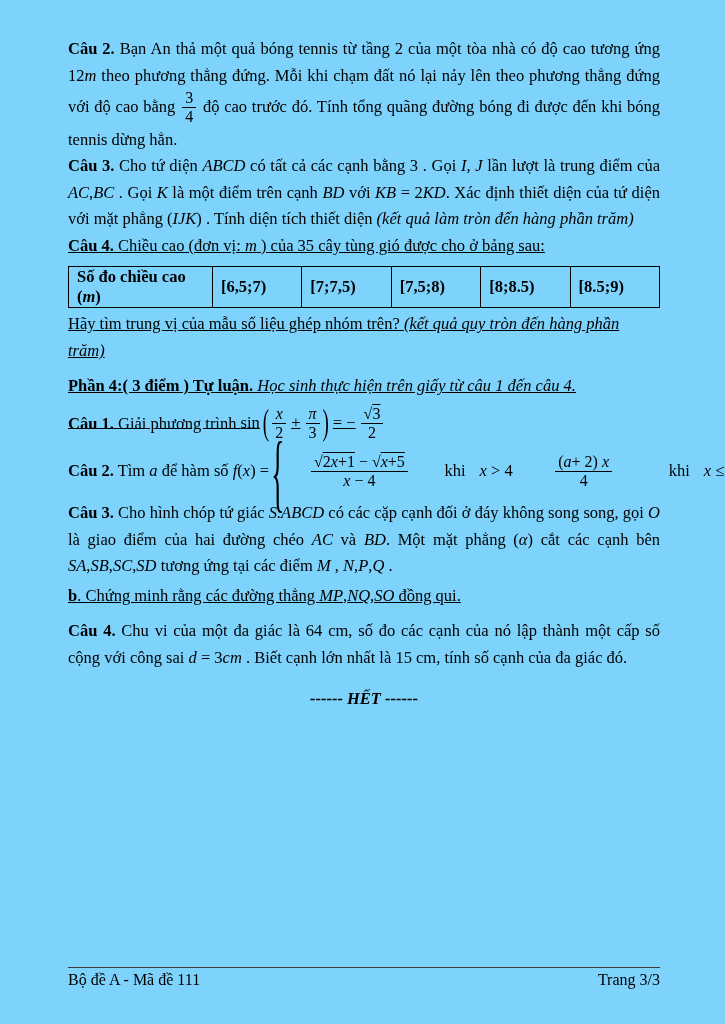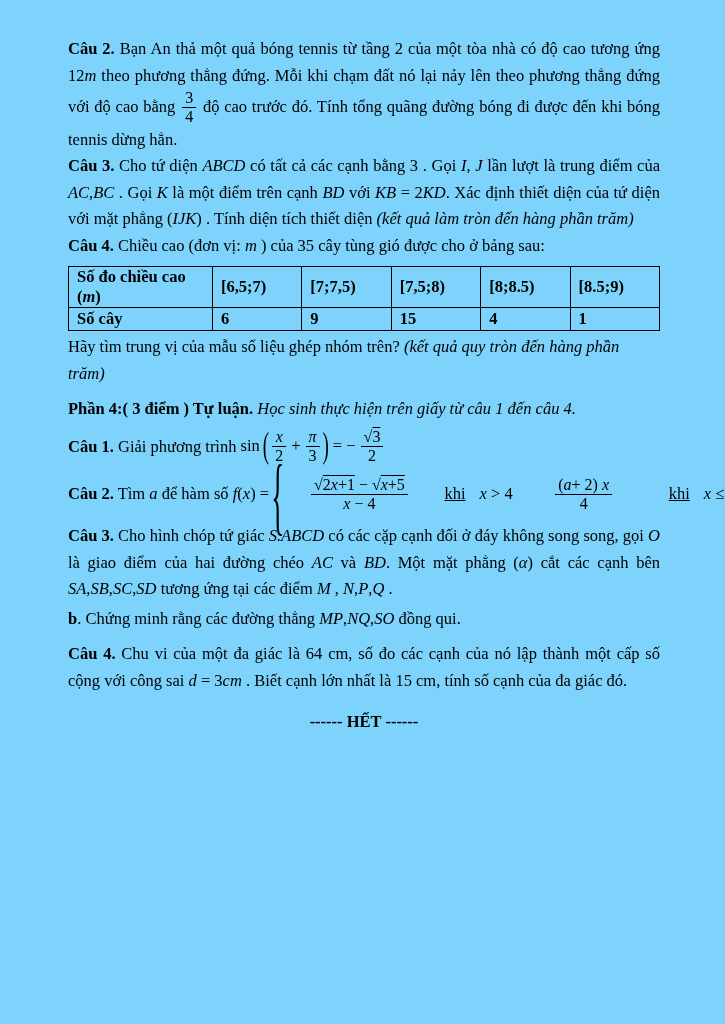--- a/index.html
+++ b/index.html
@@ -6,45 +6,45 @@
   .page{
     position:relative;
     width:725px;height:1024px;
     background:#7dd3fc;
     font-family:"Liberation Serif","DejaVu Serif",serif;
     font-size:16.5px;color:#000;
     overflow:hidden;
   }
   .content{position:absolute;left:68px;top:36px;width:592px;}
   p{margin:0;line-height:26.5px;text-align:justify;}
-  p.noj{text-align:left;}
+  p.noj{text-align:left;text-decoration:underline;}
   .sg-n{font-style:normal;}
   .sg-i{font-style:italic;}
   .sg-b{font-weight:bold;}
-  .sg-bi{font-weight:bold;}
+  .sg-bi{font-weight:bold;font-style:italic;}
   .sg-ov{text-decoration:overline;}
   
   .frac{display:inline-block;vertical-align:middle;text-align:center;line-height:1.15;font-size:16px;padding:0 2px;}
   .frac .num{display:block;border-bottom:1px solid #000;padding:0 3px;}
   .frac .den{display:block;padding:0 3px;}
   
   .bigp{display:inline-block;transform:scaleY(1.9);vertical-align:middle;font-size:19px;font-weight:400;margin:0 1px;}
   
   .mathline{margin:2px 0 10px 0;white-space:nowrap;}
   .mathline > span{vertical-align:middle;}
   .mop{margin:0 3px;}
   .mfunc{margin-right:2px;}
   
   .pw{display:flex;align-items:center;margin:0 0 10px 0;}
   .pw .lead{flex-shrink:0;white-space:nowrap;}
   .brace{display:inline-block;transform:scaleY(2.7) scaleX(0.85);font-size:32px;font-weight:300;margin:0 3px 0 1px;line-height:1;}
   .cases{display:inline-flex;flex-direction:row;row-gap:3px;}
   .case-row{display:flex;align-items:center;line-height:1.15;}
   .case-frac{display:inline-block;min-width:142px;text-align:center;}
-  .khi{margin-left:14px;text-decoration:underline;}
+  .khi{margin-left:14px;}
   .cond{margin-left:14px;white-space:nowrap;}
   .pw .tail{margin-left:22px;white-space:nowrap;text-decoration:underline;}
   
   table.htab{border-collapse:collapse;margin:7px 0 3px 0;font-weight:bold;}
   table.htab td{border:1px solid #000;padding:0 8px;height:22px;font-size:16.5px;}
   table.htab td.c0{width:152px;text-align:left;}
   table.htab td.ci{width:80px;}
   
   .p-med{margin:0 0 9px 0;}
   .p-head{margin:0 0 5px 0;}
@@ -75,28 +75,20 @@
     <table class="htab">
       <tbody>
           <tr>
         <td class="c0"><span class="sg-n">Số đo chiều cao </span><span class="sg-n">(</span><span class="sg-i">m</span><span class="sg-n">)</span></td>
         <td class="ci">[6,5;7)</td>
         <td class="ci">[7;7,5)</td>
         <td class="ci">[7,5;8)</td>
         <td class="ci">[8;8.5)</td>
         <td class="ci">[8.5;9)</td>
       </tr>
-      <tr>
-        <td class="c0">Số cây</td>
-        <td class="ci">6</td>
-        <td class="ci">9</td>
-        <td class="ci">15</td>
-        <td class="ci">4</td>
-        <td class="ci">1</td>
-      </tr>
     </tbody>
       </table>
 
     <p class="p-med noj"><span class="sg-n">Hãy tìm trung vị của mẫu số liệu ghép nhóm trên? </span><span class="sg-i">(kết quả quy tròn đến hàng phần trăm)</span></p>
 
     <p class="p-head noj"><span class="sg-b">Phần 4:( 3 điểm ) Tự luận.</span><span class="sg-i"> Học sinh thực hiện trên giấy từ câu 1 đến câu 4.</span></p>
 
     <p class="mathline noj"><span><span class="sg-b">Câu 1.</span><span class="sg-n"> Giải phương trình </span></span><span class="mfunc">sin</span><span class="bigp">(</span><span class="frac"><span class="num"><span class="sg-i">x</span></span><span class="den"><span class="sg-n">2</span></span></span><span class="mop">+</span><span class="frac"><span class="num"><span class="sg-i">π</span></span><span class="den"><span class="sg-n">3</span></span></span><span class="bigp">)</span><span class="mop"><span class="sg-n">= −</span></span><span class="frac"><span class="num"><span class="sg-n">√</span><span class="sg-ov">3</span></span><span class="den"><span class="sg-n">2</span></span></span></p>
 
     <p class="pw">
@@ -119,13 +111,17 @@
 
     <p><span class="sg-b">Câu 3.</span><span class="sg-n"> Cho hình chóp tứ giác </span><span class="sg-i">S.ABCD</span><span class="sg-n"> có các cặp cạnh đối ở đáy không song song, gọi </span><span class="sg-i">O</span><span class="sg-n"> là giao điểm của hai đường chéo </span><span class="sg-i">AC</span><span class="sg-n"> và </span><span class="sg-i">BD</span><span class="sg-n">. Một mặt phẳng </span><span class="sg-n">(</span><span class="sg-i">α</span><span class="sg-n">)</span><span class="sg-n"> cắt các cạnh bên </span><span class="sg-i">SA</span><span class="sg-n">,</span><span class="sg-i">SB</span><span class="sg-n">,</span><span class="sg-i">SC</span><span class="sg-n">,</span><span class="sg-i">SD</span><span class="sg-n"> tương ứng tại các điểm </span><span class="sg-i">M</span><span class="sg-n"> , </span><span class="sg-i">N</span><span class="sg-n">,</span><span class="sg-i">P</span><span class="sg-n">,</span><span class="sg-i">Q</span><span class="sg-n"> .</span></p>
     <p class="p-b noj"><span class="sg-b">b</span><span class="sg-n">. Chứng minh rằng các đường thẳng </span><span class="sg-i">MP</span><span class="sg-n">,</span><span class="sg-i">NQ</span><span class="sg-n">,</span><span class="sg-i">SO</span><span class="sg-n"> đồng qui.</span></p>
 
     <p class="p-c4"><span class="sg-b">Câu 4.</span><span class="sg-n"> Chu vi của một đa giác là 64 cm, số đo các cạnh của nó lập thành một cấp số cộng với công sai </span><span class="sg-i">d</span><span class="sg-n"> = 3</span><span class="sg-i">cm</span><span class="sg-n"> . Biết cạnh lớn nhất là 15 cm, tính số cạnh của đa giác đó.</span></p>
 
     <p class="p-het"><span class="sg-bi">------ HẾT ------</span></p>
 
   </div>
 
+  <div class="footer">
+    <span>Bộ đề A - Mã đề 111</span>
+    <span>Trang 3/3</span>
+  </div>
 </div>
 
 </body></html>

